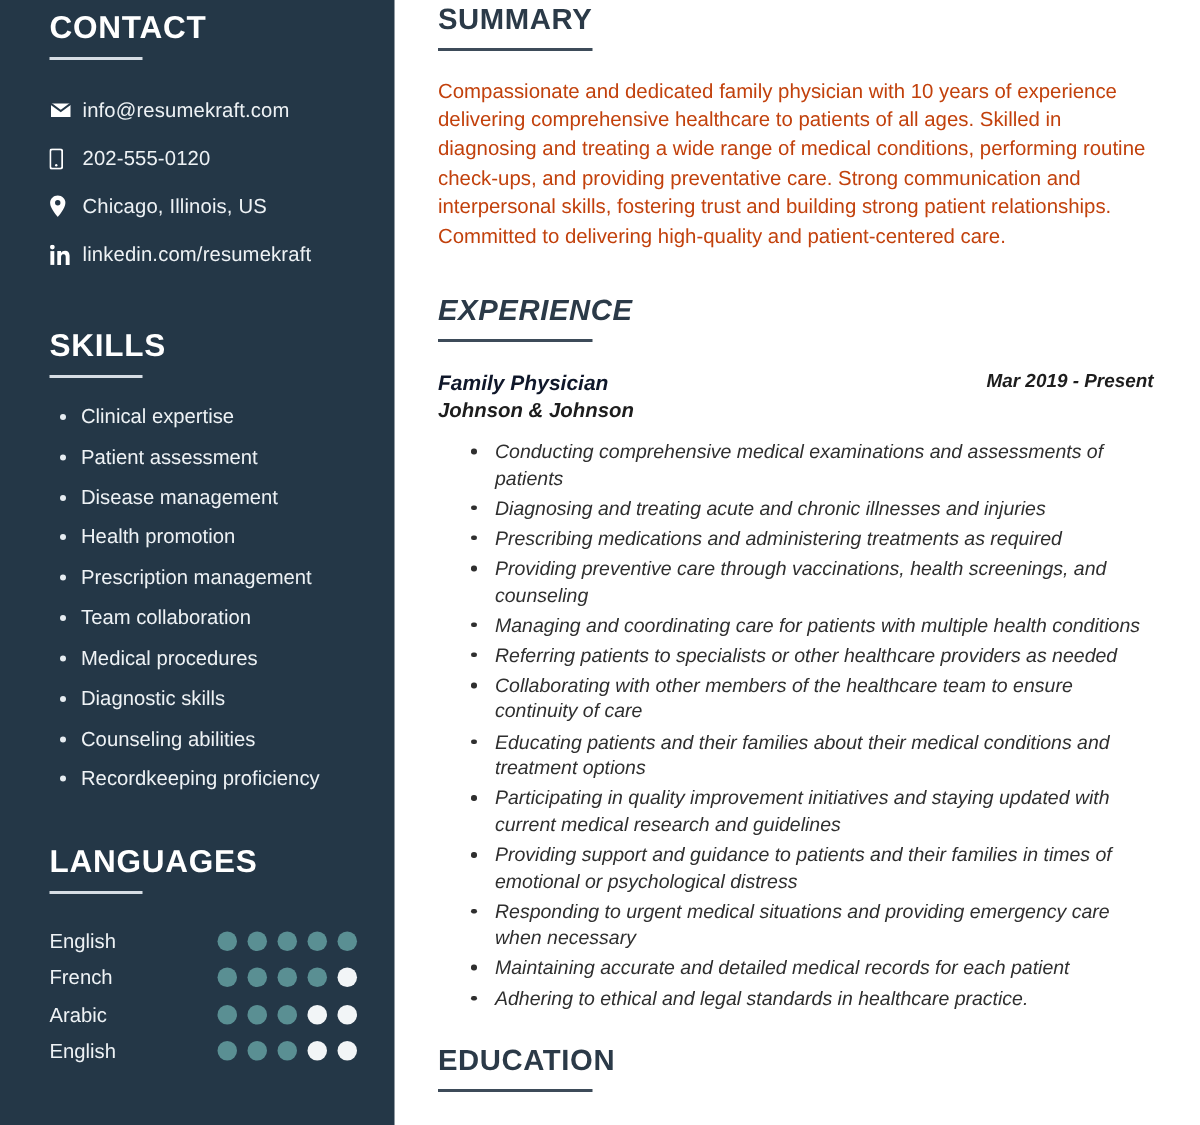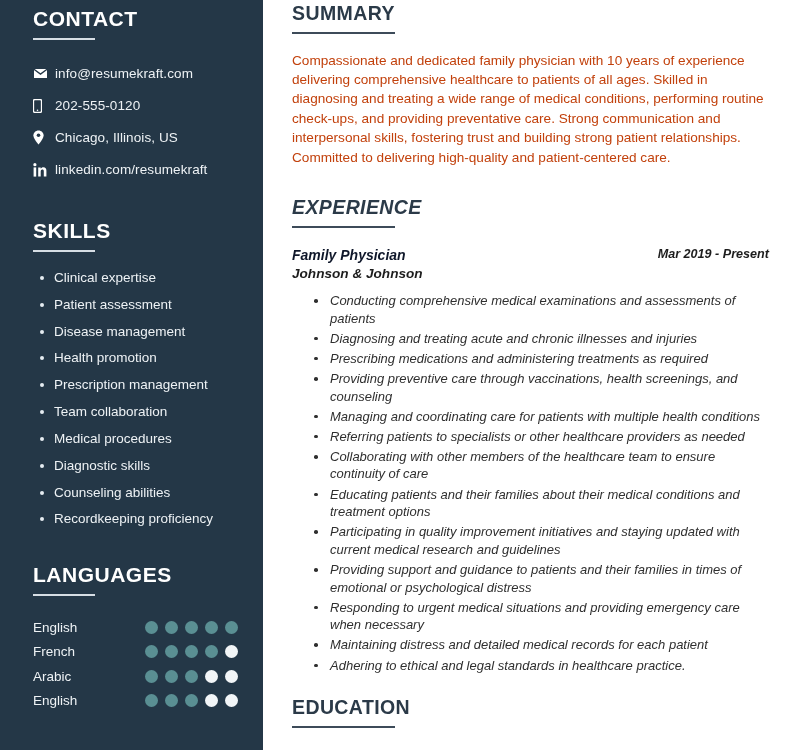--- a/index.html
+++ b/index.html
@@ -374,21 +374,21 @@
         <li>Diagnosing and treating acute and chronic illnesses and injuries</li>
         <li>Prescribing medications and administering treatments as required</li>
         <li>Providing preventive care through vaccinations, health screenings, and counseling</li>
         <li>Managing and coordinating care for patients with multiple health conditions</li>
         <li>Referring patients to specialists or other healthcare providers as needed</li>
         <li>Collaborating with other members of the healthcare team to ensure continuity of care</li>
         <li>Educating patients and their families about their medical conditions and treatment options</li>
         <li>Participating in quality improvement initiatives and staying updated with current medical research and guidelines</li>
         <li>Providing support and guidance to patients and their families in times of emotional or psychological distress</li>
         <li>Responding to urgent medical situations and providing emergency care when necessary</li>
-        <li>Maintaining distress and detailed medical records for each patient</li>
+        <li>Maintaining accurate and detailed medical records for each patient</li>
         <li>Adhering to ethical and legal standards in healthcare practice.</li>
       </ul>
     </section>
 
     <section class="main-section edu-block">
       <div class="main-heading">EDUCATION</div>
       <div class="main-rule"></div>
     </section>
 
   </main>

